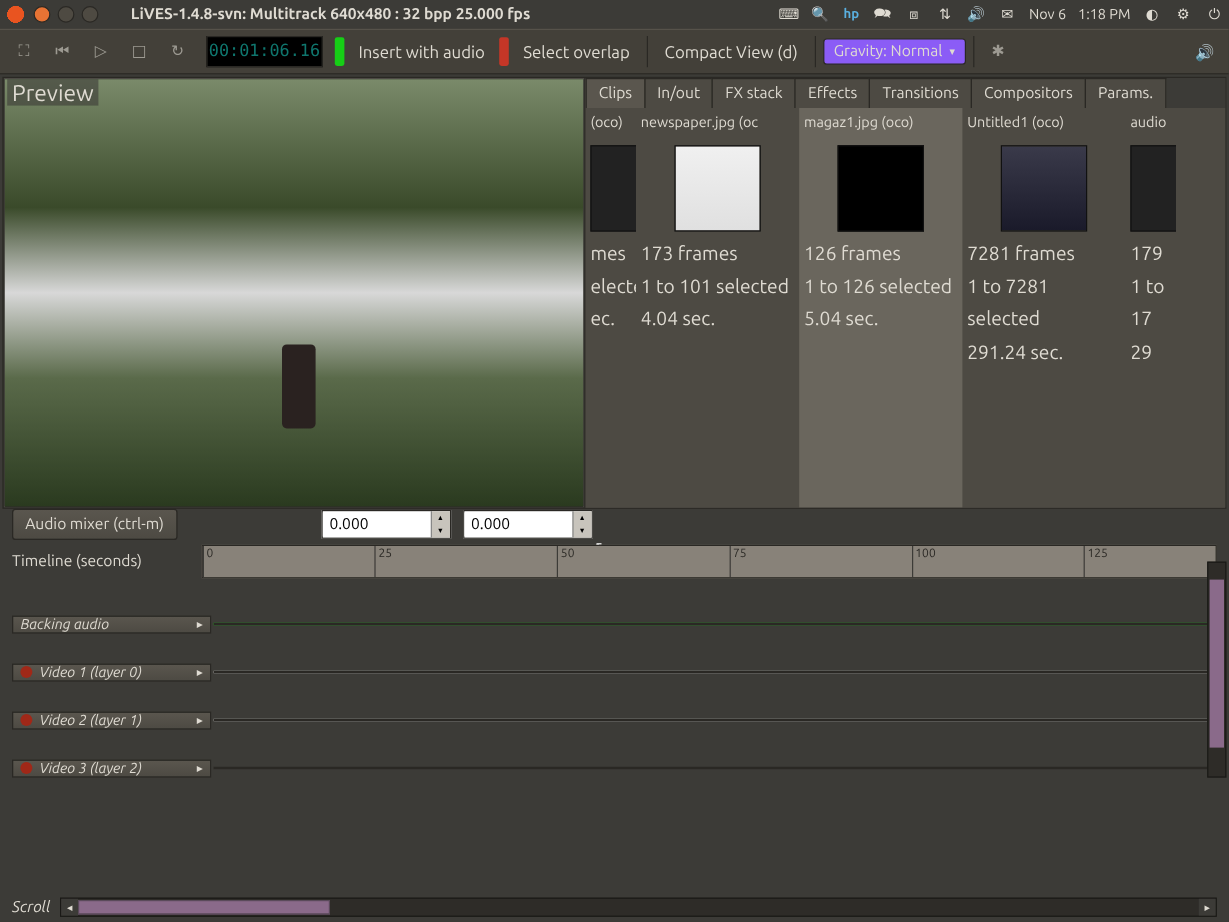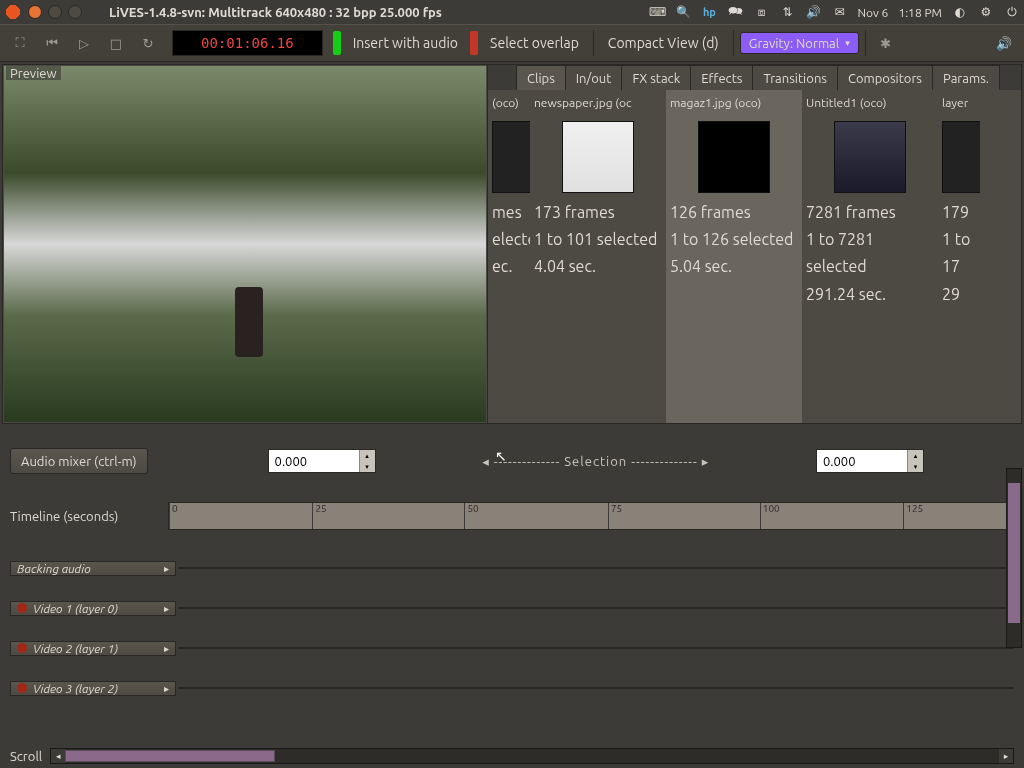--- a/index.html
+++ b/index.html
@@ -10,52 +10,52 @@
 .ubuntu-logo { width: 18px; height: 18px; background: radial-gradient(circle, #e95420 55%, #3c3b37 56%); border-radius: 50%; position: relative; }
 .win-btn { width: 14px; height: 14px; border-radius: 50%; background: #4e4a42; border: 1px solid #2a2824; display: inline-block; }
 .win-btn.close { background: #e77334; }
 .title-text { font-weight: bold; font-size: 13px; margin-left: 21px; flex: 0 0 auto; }
 .tray { margin-left: auto; display: flex; align-items: center; gap: 10px; font-size: 12px; }
 .tray-icon { width: 16px; height: 16px; display: flex; align-items: center; justify-content: center; color: #dfdbd2; }
 
 
 .toolbar { height: 38px; background: #434039; display: flex; align-items: center; gap: 4px; padding: 0 6px; border-top: 1px solid #56524a; border-bottom: 1px solid #2a2824; }
 .tbtn { width: 28px; height: 26px; display: flex; align-items: center; justify-content: center; color: #9d9a92; border-radius: 3px; }
-.timecode { background: #000; color: #ef4444; font-family: monospace; font-size: 14px; padding: 4px 28px; border: 1px solid #2a2824; margin: 0 6px; }
+.timecode { background: #000; color: #0f766e; font-family: monospace; font-size: 14px; padding: 4px 1px; border: 1px solid #2a2824; margin: 0 6px; }
 .indicator { width: 8px; height: 24px; border-radius: 2px; }
 .ind-green { background: #16ce16; }
 .ind-red { background: #c43627; }
 .tb-text { font-size: 14px; padding: 0 8px; }
 .tb-sep { width: 1px; height: 26px; background: #2a2824; margin: 0 2px; }
 .tb-combo { background: #8b5cf6; border: 1px solid #2a2824; padding: 3px 8px; border-radius: 3px; display: flex; align-items: center; gap: 6px; }
 
 
 .main-split { display: flex; height: 360px; border: 1px solid #2a2824; margin: 2px 2px 0 2px; }
 .preview-pane { width: 484px; background: #000; position: relative; border: 1px solid #4c4a44; }
-.preview-label { position: absolute; top: 0; left: 2px; font-size: 13px; background: rgba(60,59,55,0.6); padding: 0 4px; z-index: 2; text-align: center; }
+.preview-label { position: absolute; top: 0; left: 2px; font-size: 19px; background: rgba(60,59,55,0.6); padding: 0 4px; z-index: 2; text-align: center; }
 .preview-img { width: 100%; height: 100%; background: linear-gradient(180deg, #7a8a6a 0%, #3a4a2a 30%, #d8d8d8 50%, #5a6a4a 70%, #2a3a1f 100%); position: relative; }
 .preview-img::after { content:""; position:absolute; left: 48%; top: 62%; width: 28px; height: 70px; background: #2a2220; border-radius: 4px; }
 
 .clips-pane { flex: 1; background: #4d4a43; display: flex; flex-direction: column; border-left: 1px solid #2a2824; }
 .tabs { display: flex; background: #3c3b37; }
 .tab { padding: 5px 10px; font-size: 13px; background: #4d4a43; border: 1px solid #2a2824; border-bottom: none; margin-right: -1px; cursor: pointer; }
-.tab.active { background: #5a564e; margin-left: 28px; }
+.tab.active { background: #5a564e; }
 .clips-body { flex: 1; background: #4d4a43; overflow: hidden; display: flex; }
 .clip { width: 136px; padding: 4px; text-align: left; font-size: 12px; }
 .clip.sel { background: #6a665d; }
 .clip .fname { font-size: 12px; white-space: nowrap; overflow: hidden; padding: 2px 0 6px; }
 .clip .thumb { width: 72px; height: 72px; margin: 6px auto; background: #222; border: 1px solid #111; }
 .clip .thumb.news { background: linear-gradient(#f0f0f0,#e0e0e0); }
 .clip .thumb.mag { background: #000; }
 .clip .thumb.vid { background: linear-gradient(#3a3a4a,#1a1a2a); }
 .clip .meta { font-size: 16px; line-height: 1.7; }
 .clip.cut { width: 42px; overflow: hidden; }
 
 
-.mid-controls { display: flex; align-items: center; padding: 24px 10px; gap: 10px; }
+.mid-controls { display: flex; align-items: center; padding: 0 10px; gap: 10px; }
 .btn3d { background: linear-gradient(#5a564e,#4d4a43); border: 1px solid #2a2824; padding: 5px 10px; border-radius: 3px; font-size: 13px; }
 .spin { display: flex; align-items: center; background: #fff; color: #000; border: 1px solid #2a2824; }
 .spin input { width: 90px; padding: 3px 6px; border: none; font-size: 13px; background: #fff; }
 .spin .spbtn { width: 16px; height: 22px; background: #c8c4bc; border-left: 1px solid #888; display:flex; flex-direction:column; }
 .spin .spbtn div { flex:1; font-size:7px; text-align:center; line-height:10px; }
 .sel-label { flex: 1; text-align: center; font-size: 13px; letter-spacing: 1px; color: #c8c4bc; }
 .sel-label::before { content: "◂ --------------"; margin-right: 4px; }
 .sel-label::after { content: "-------------- ▸"; margin-left: 4px; }
 
 
@@ -71,21 +71,21 @@
 .rec { width: 10px; height: 10px; background: #a02818; border-radius: 50%; }
 .track-body { flex: 1; background: #fff; border: 1px solid #2a2824; position: relative; display: flex; overflow: hidden; margin-left: 2px; }
 .track-body.audio { background: #16ce16; }
 .clip-seg { height: 100%; background: #444; border-right: 1px solid #111; background-size: cover; }
 .seg-green { background: #16ce16; }
 .seg-dark { background: #2a2a2a; }
 .seg-mid { background: #555; }
 .seg-news { background: #ddd; }
 
 
-.scroll-area { position: absolute; bottom: 4px; left: 10px; right: 10px; display: flex; align-items: center; gap: 8px; }
+.scroll-area { position: absolute; bottom: 4px; left: 10px; right: 10px; display: flex; align-items: center; gap: 8px; font-style: italic; }
 .scroll-label { font-size: 13px; }
 .scrollbar { flex: 1; height: 16px; background: #2e2c28; border: 1px solid #1a1916; position: relative; }
 .scrollbar .thumb { position: absolute; left: 14px; width: 210px; top: 1px; bottom: 1px; background: #8a6a8a; border: 1px solid #5a4a5a; }
 .scrollbar .arr { position: absolute; top: 0; bottom: 0; width: 14px; background: #3c3b37; display:flex;align-items:center;justify-content:center;font-size:9px; }
 .scrollbar .arr.l { left: 0; }
 .scrollbar .arr.r { right: 0; }
 
 .vscroll { position: absolute; right: 2px; top: 468px; width: 16px; height: 180px; background: #2e2c28; border: 1px solid #1a1916; }
 .vscroll .vthumb { position:absolute; left:1px; right:1px; top:14px; height:140px; background:#8a6a8a; }
 
@@ -187,21 +187,21 @@
       <div class="clip">
         <div class="fname">Untitled1 (oco)</div>
         <div class="thumb vid"></div>
         <div class="meta">
           <div>7281 frames</div>
           <div>1 to 7281 selected</div>
           <div>291.24 sec.</div>
         </div>
       </div>
       <div class="clip cut">
-        <div class="fname">layer</div>
+        <div class="fname">audio</div>
         <div class="thumb seg-dark"></div>
         <div class="meta">
           <div>179</div>
           <div>1 to 17</div>
           <div>29</div>
         </div>
       </div>
     </div>
   </div>
 </div>
@@ -209,21 +209,20 @@
 <div class="mid-controls">
   <div class="btn3d">Audio mixer (ctrl-m)</div>
   <div style="width:100px"></div>
   <div class="spin">
     <input value="0.000" style="">
     <div class="spbtn">
         <div>▴</div>
         <div>▾</div>
       </div>
   </div>
-  <div class="sel-label">Selection</div>
   <div class="spin">
     <input value="0.000" style="">
     <div class="spbtn">
         <div>▴</div>
         <div>▾</div>
       </div>
   </div>
   <div style="width:80px"></div>
 </div>
 

